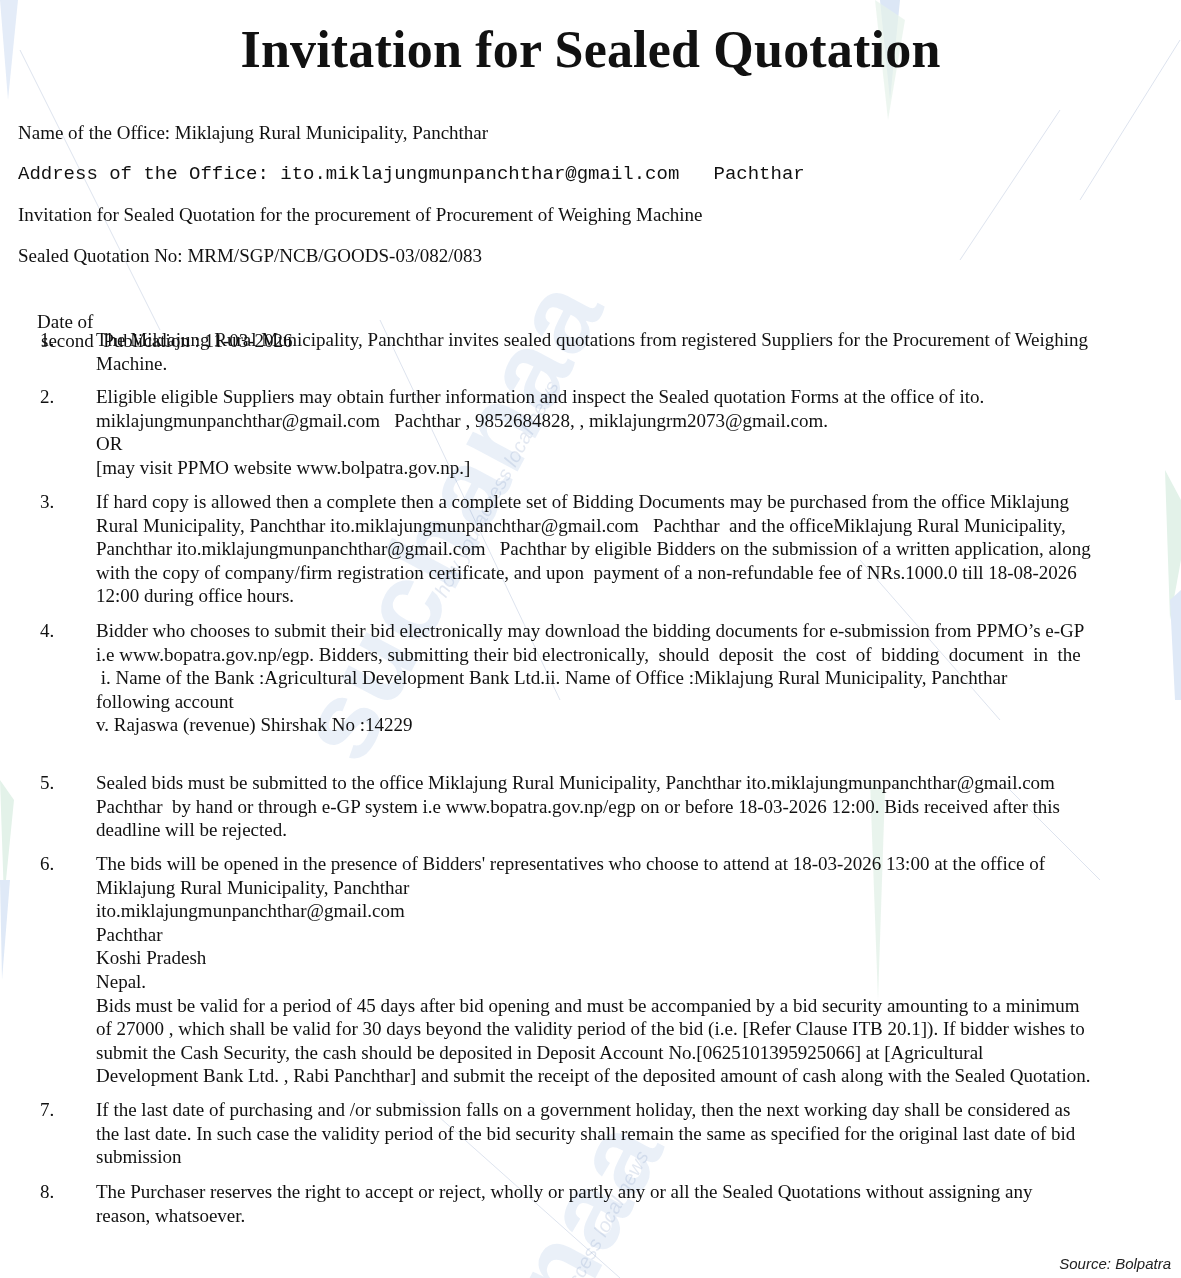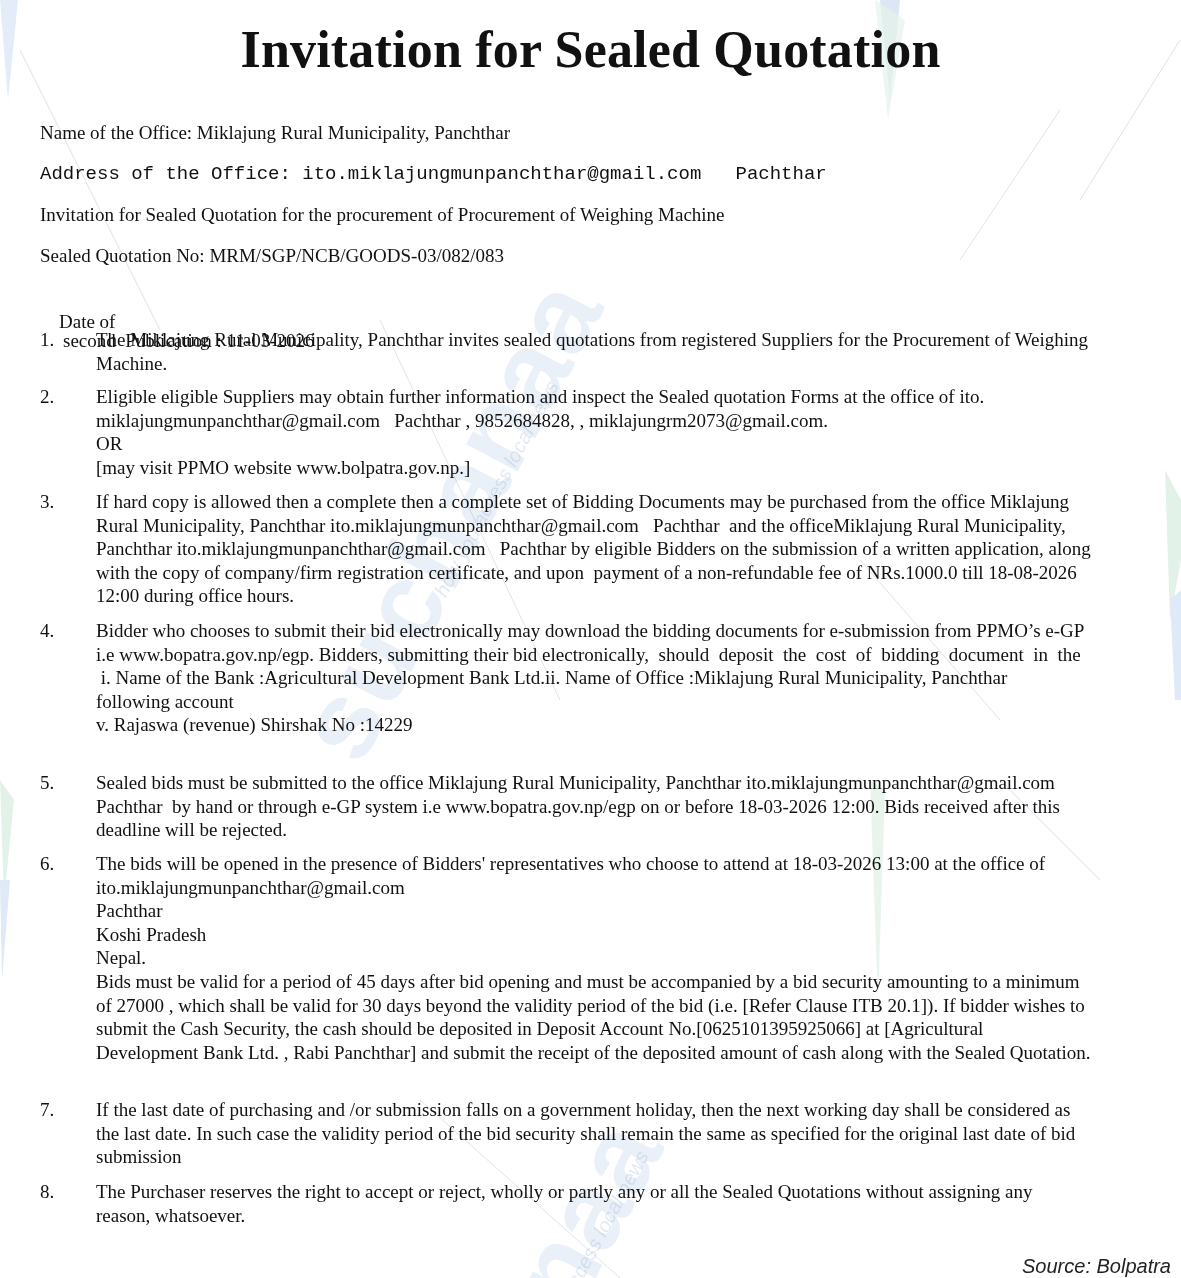--- a/index.html
+++ b/index.html
@@ -17,29 +17,29 @@
   .wm-sub {
     position: absolute; font-family: "Liberation Sans", sans-serif; font-style: italic;
     font-size: 20px; color: #6a87b8; opacity: 0.18; transform: rotate(-62deg);
     transform-origin: left top; white-space: nowrap;
   }
   .content { position: relative; z-index: 1; }
   .title {
     position: absolute; left: 0; width: 1181px; top: 20px; text-align: center;
     font-size: 52px; font-weight: bold; margin: 0; letter-spacing: 0.2px;
   }
-  .meta { position: absolute; left: 40px; font-size: 19px; white-space: pre; }
+  .meta { position: absolute; left: 18px; font-size: 19px; white-space: pre; }
   .list { position: absolute; left: 0; top: 328px; width: 1181px; }
   .item { position: absolute; left: 0; width: 1181px; font-size: 19px; line-height: 23.6px; }
   .num { position: absolute; left: 40px; top: 0; }
   .body { position: absolute; left: 96px; width: 1075px; }
   .line { white-space: pre; display: block; }
   .source {
     position: absolute; right: 10px; top: 1255px; font-family: "Liberation Sans", sans-serif;
-    font-style: italic; font-size: 20px; color: #222;
+    font-style: italic; font-size: 15px; color: #222;
   }
 </style>
 </head>
 <body>
 
 <div class="wm" style="left:0;top:0;width:1181px;height:1278px;">
   <svg width="1181" height="1278" style="position:absolute;left:0;top:0;">
     <g stroke="#d4dcea" stroke-width="1" fill="none" opacity="0.8">
       <line x1="20" y1="50" x2="160" y2="330"></line>
       <line x1="1060" y1="110" x2="960" y2="260"></line>
@@ -124,20 +124,21 @@
         <span class="line">Sealed bids must be submitted to the office Miklajung Rural Municipality, Panchthar ito.miklajungmunpanchthar@gmail.com</span>
         <span class="line">Pachthar  by hand or through e-GP system i.e www.bopatra.gov.np/egp on or before 18-03-2026 12:00. Bids received after this</span>
         <span class="line">deadline will be rejected.</span>
       </div>
     </div>
 
     <div class="item" style="top:524px;">
       <span class="num">6.</span>
       <div class="body">
         <span class="line">The bids will be opened in the presence of Bidders' representatives who choose to attend at 18-03-2026 13:00 at the office of</span>
+        <span class="line">Miklajung Rural Municipality, Panchthar</span>
         <span class="line">ito.miklajungmunpanchthar@gmail.com</span>
         <span class="line">Pachthar</span>
         <span class="line">Koshi Pradesh</span>
         <span class="line">Nepal.</span>
         <span class="line">Bids must be valid for a period of 45 days after bid opening and must be accompanied by a bid security amounting to a minimum</span>
         <span class="line">of 27000 , which shall be valid for 30 days beyond the validity period of the bid (i.e. [Refer Clause ITB 20.1]). If bidder wishes to</span>
         <span class="line">submit the Cash Security, the cash should be deposited in Deposit Account No.[0625101395925066] at [Agricultural</span>
         <span class="line">Development Bank Ltd. , Rabi Panchthar] and submit the receipt of the deposited amount of cash along with the Sealed Quotation.</span>
       </div>
     </div>

